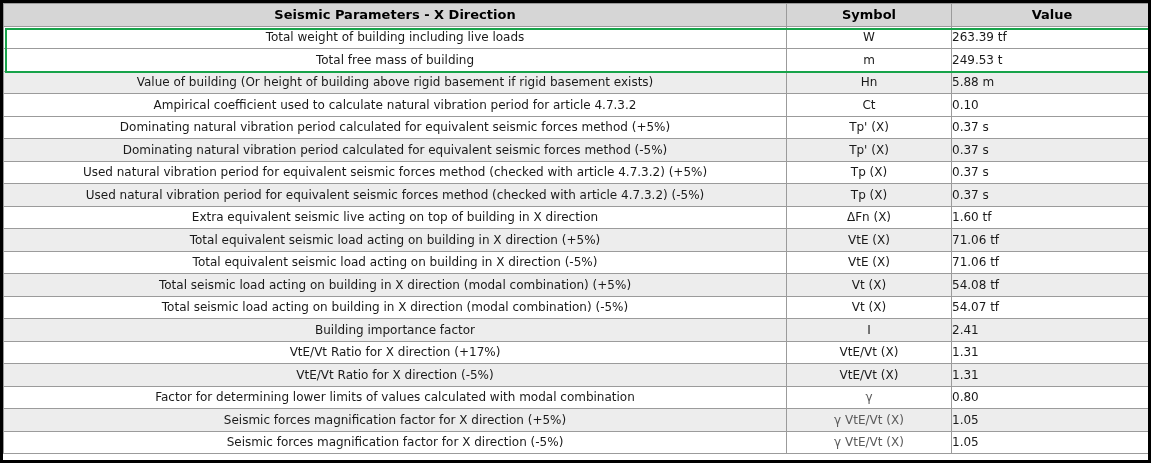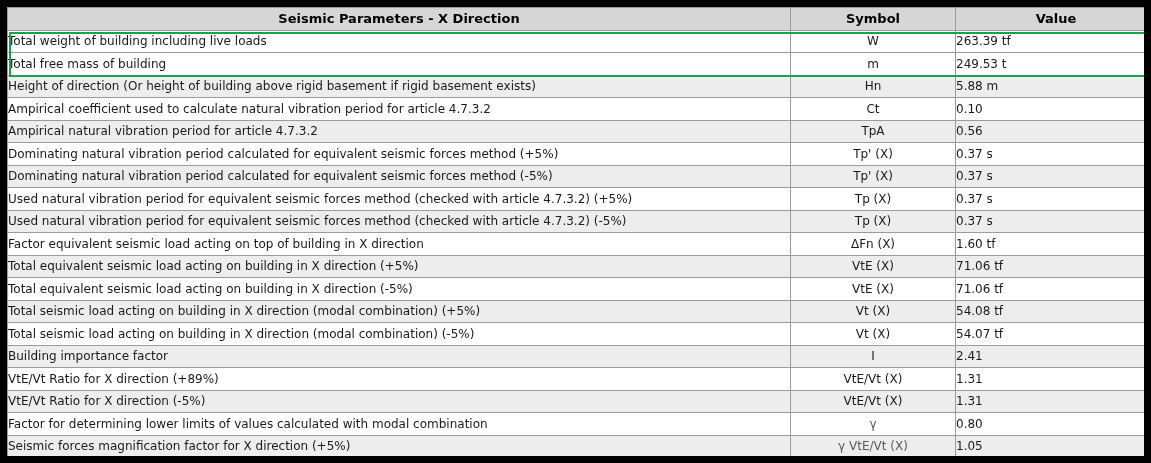--- a/index.html
+++ b/index.html
@@ -11,21 +11,21 @@
     width: 1151px;
     height: 463px;
     font-family: "DejaVu Sans", sans-serif;
     font-size: 12px;
     color: #1a1a1a;
   }
   .table-wrap {
     width: 1151px;
     height: 463px;
     box-sizing: border-box;
-    border: 7px solid #000000;
+    border: 3px solid #000000;
     overflow: hidden;
   }
   table.params {
     border-collapse: collapse;
     width: 100%;
     table-layout: fixed;
   }
   table.params th,
   table.params td {
     border: 1px solid #9b9b9b;
@@ -42,20 +42,21 @@
     text-align: center;
     font-size: 13px;
     color: #000;
     height: 24px;
   }
   col.c-desc { width: 783px; }
   col.c-sym  { width: 165px; }
   col.c-val  { width: 201px; }
 
   td.desc {
+    text-align: center;
     padding: 0 6px;
   }
   td.sym {
     text-align: center;
   }
   td.val {
   }
   tr.alt td {
     background: #ededed;
   }
@@ -101,34 +102,29 @@
         <td class="desc">Total weight of building including live loads</td>
         <td class="sym">W</td>
         <td class="val">263.39 tf</td>
       </tr>
       <tr class="hl">
         <td class="desc">Total free mass of building</td>
         <td class="sym">m</td>
         <td class="val">249.53 t</td>
       </tr>
       <tr class="alt">
-        <td class="desc">Height of direction (Or height of building above rigid basement if rigid basement exists)</td>
+        <td class="desc">Value of building (Or height of building above rigid basement if rigid basement exists)</td>
         <td class="sym">Hn</td>
         <td class="val">5.88 m</td>
       </tr>
       <tr class="plain">
         <td class="desc">Ampirical coefficient used to calculate natural vibration period for article 4.7.3.2</td>
         <td class="sym">Ct</td>
         <td class="val">0.10</td>
       </tr>
-      <tr class="alt">
-        <td class="desc">Ampirical natural vibration period for article 4.7.3.2</td>
-        <td class="sym">TpA</td>
-        <td class="val">0.56</td>
-      </tr>
       <tr class="plain">
         <td class="desc">Dominating natural vibration period calculated for equivalent seismic forces method (+5%)</td>
         <td class="sym">Tp' (X)</td>
         <td class="val">0.37 s</td>
       </tr>
       <tr class="alt">
         <td class="desc">Dominating natural vibration period calculated for equivalent seismic forces method (-5%)</td>
         <td class="sym">Tp' (X)</td>
         <td class="val">0.37 s</td>
       </tr>
@@ -136,21 +132,21 @@
         <td class="desc">Used natural vibration period for equivalent seismic forces method (checked with article 4.7.3.2) (+5%)</td>
         <td class="sym">Tp (X)</td>
         <td class="val">0.37 s</td>
       </tr>
       <tr class="alt">
         <td class="desc">Used natural vibration period for equivalent seismic forces method (checked with article 4.7.3.2) (-5%)</td>
         <td class="sym">Tp (X)</td>
         <td class="val">0.37 s</td>
       </tr>
       <tr class="plain">
-        <td class="desc">Factor equivalent seismic load acting on top of building in X direction</td>
+        <td class="desc">Extra equivalent seismic live acting on top of building in X direction</td>
         <td class="sym">ΔFn (X)</td>
         <td class="val">1.60 tf</td>
       </tr>
       <tr class="alt">
         <td class="desc">Total equivalent seismic load acting on building in X direction (+5%)</td>
         <td class="sym">VtE (X)</td>
         <td class="val">71.06 tf</td>
       </tr>
       <tr class="plain">
         <td class="desc">Total equivalent seismic load acting on building in X direction (-5%)</td>
@@ -166,21 +162,21 @@
         <td class="desc">Total seismic load acting on building in X direction (modal combination) (-5%)</td>
         <td class="sym">Vt (X)</td>
         <td class="val">54.07 tf</td>
       </tr>
       <tr class="alt">
         <td class="desc">Building importance factor</td>
         <td class="sym">I</td>
         <td class="val">2.41</td>
       </tr>
       <tr class="plain">
-        <td class="desc">VtE/Vt Ratio for X direction (+89%)</td>
+        <td class="desc">VtE/Vt Ratio for X direction (+17%)</td>
         <td class="sym">VtE/Vt (X)</td>
         <td class="val">1.31</td>
       </tr>
       <tr class="alt">
         <td class="desc">VtE/Vt Ratio for X direction (-5%)</td>
         <td class="sym">VtE/Vt (X)</td>
         <td class="val">1.31</td>
       </tr>
       <tr class="plain">
         <td class="desc">Factor for determining lower limits of values calculated with modal combination</td>

